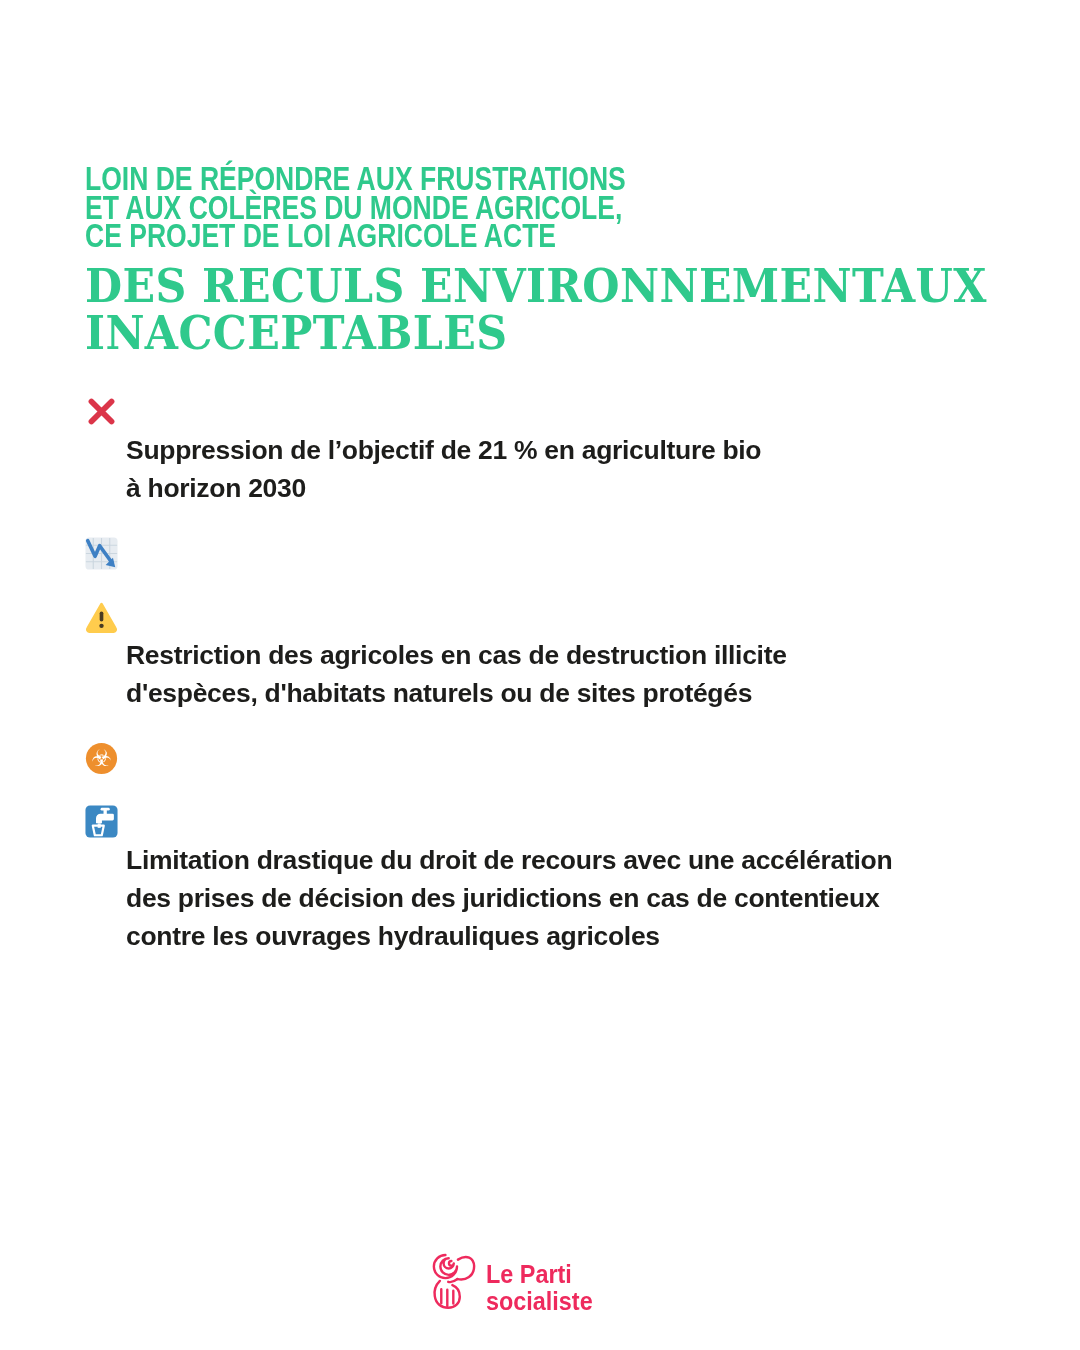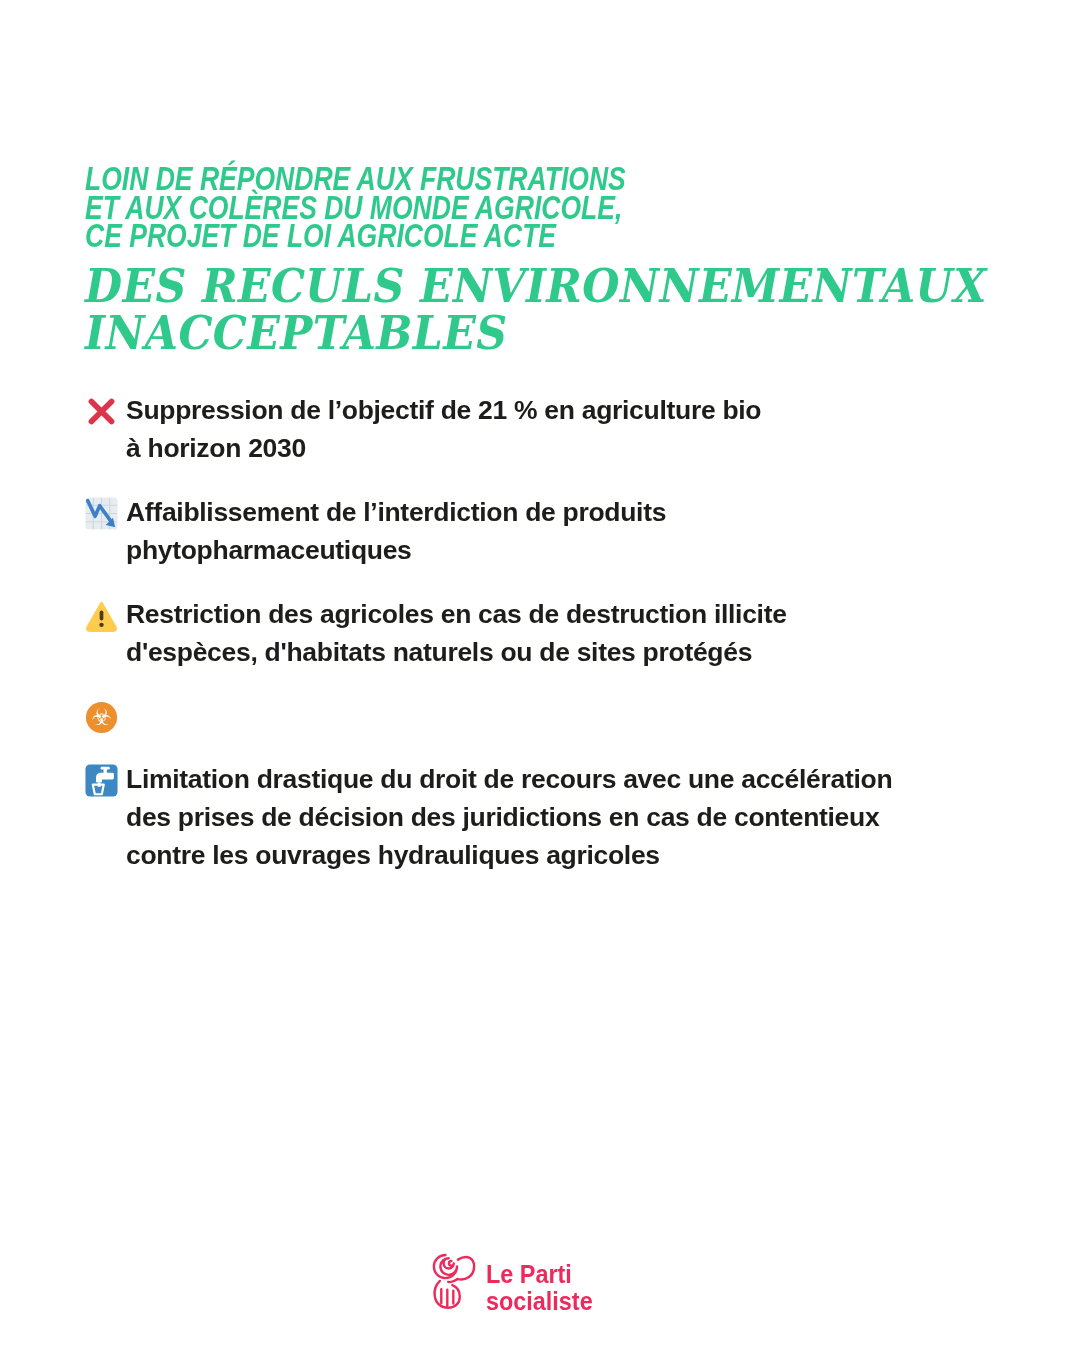--- a/index.html
+++ b/index.html
@@ -6,21 +6,21 @@
   html, body { width:1080px; height:1350px; }
   body {
     background:#ffffff;
     font-family:"Liberation Sans", sans-serif;
     position:relative;
     overflow:hidden;
   }
   .page { position:absolute; inset:0; }
 
   
-  .header { position:absolute; left:85px; top:164px;font-style:italic; }
+  .header { position:absolute; left:85px; top:164px; }
   .kicker {
     color:var(--accent,#2FC98C);
     font-weight:700;
     font-size:34px;
     line-height:28.5px;
     letter-spacing:0px;
     transform:scaleX(0.78);
     transform-origin:left top;
     white-space:nowrap;
   }
@@ -42,20 +42,21 @@
   .item { display:flex; align-items:flex-start; margin-bottom:26px; }
   .item-icon { width:33px; height:33px; flex:0 0 33px; margin-right:8px; margin-top:4px; }
   .item-icon svg { width:100%; height:100%; display:block; }
   .item-text {
     font-size:26.5px;
     font-weight:700;
     color:var(--ink,#1D1D1B);
     line-height:38px;
     letter-spacing:-0.3px;
     white-space:pre-line;
+    margin-top:40px;
   }
 
   
   .footer {
     position:absolute; left:0; top:1238px; width:100%;
     display:flex; justify-content:center; align-items:flex-end;
     padding-right:50px;
   }
   .ps-logo { display:flex; align-items:flex-start; }
   .rose-svg { width:50px; height:60px; margin-top:12px; }
@@ -107,22 +108,20 @@
 
     <div class="item">
       <span class="item-icon">
           <svg viewBox="0 0 36 36">
             <rect x="0.5" y="0.5" width="35" height="35" rx="4" fill="#E7ECF1"></rect>
      <path d="M9 1 V35 M18 1 V35 M27 1 V35 M1 9 H35 M1 18 H35 M1 27 H35" stroke="#CBD6DF" stroke-width="1.2" fill="none"></path>
      <path d="M3 4 L11 21 L16 9.5 L29 27.5" stroke="#3E80C4" stroke-width="4" fill="none" stroke-linejoin="round" stroke-linecap="round"></path>
      <path d="M33 33 L22.5 30.5 L30.5 22.5 Z" fill="#3E80C4"></path>
           </svg>
         </span>
-      <p class="item-text">Affaiblissement de l’interdiction de produits
-phytopharmaceutiques</p>
     </div>
 
 
     <div class="item">
       <span class="item-icon">
           <svg viewBox="0 0 36 36">
             <path d="M18 4.5 L33 30.8 a2.4 2.4 0 0 1 -2.1 3.7 H5.1 a2.4 2.4 0 0 1 -2.1 -3.7 Z" fill="#FFCC4D" stroke="#FFCC4D" stroke-width="3" stroke-linejoin="round"></path>
      <rect x="16" y="12.5" width="4" height="11" rx="2" fill="#4A3B22"></rect>
      <circle cx="18" cy="28.2" r="2.4" fill="#4A3B22"></circle>
           </svg>

